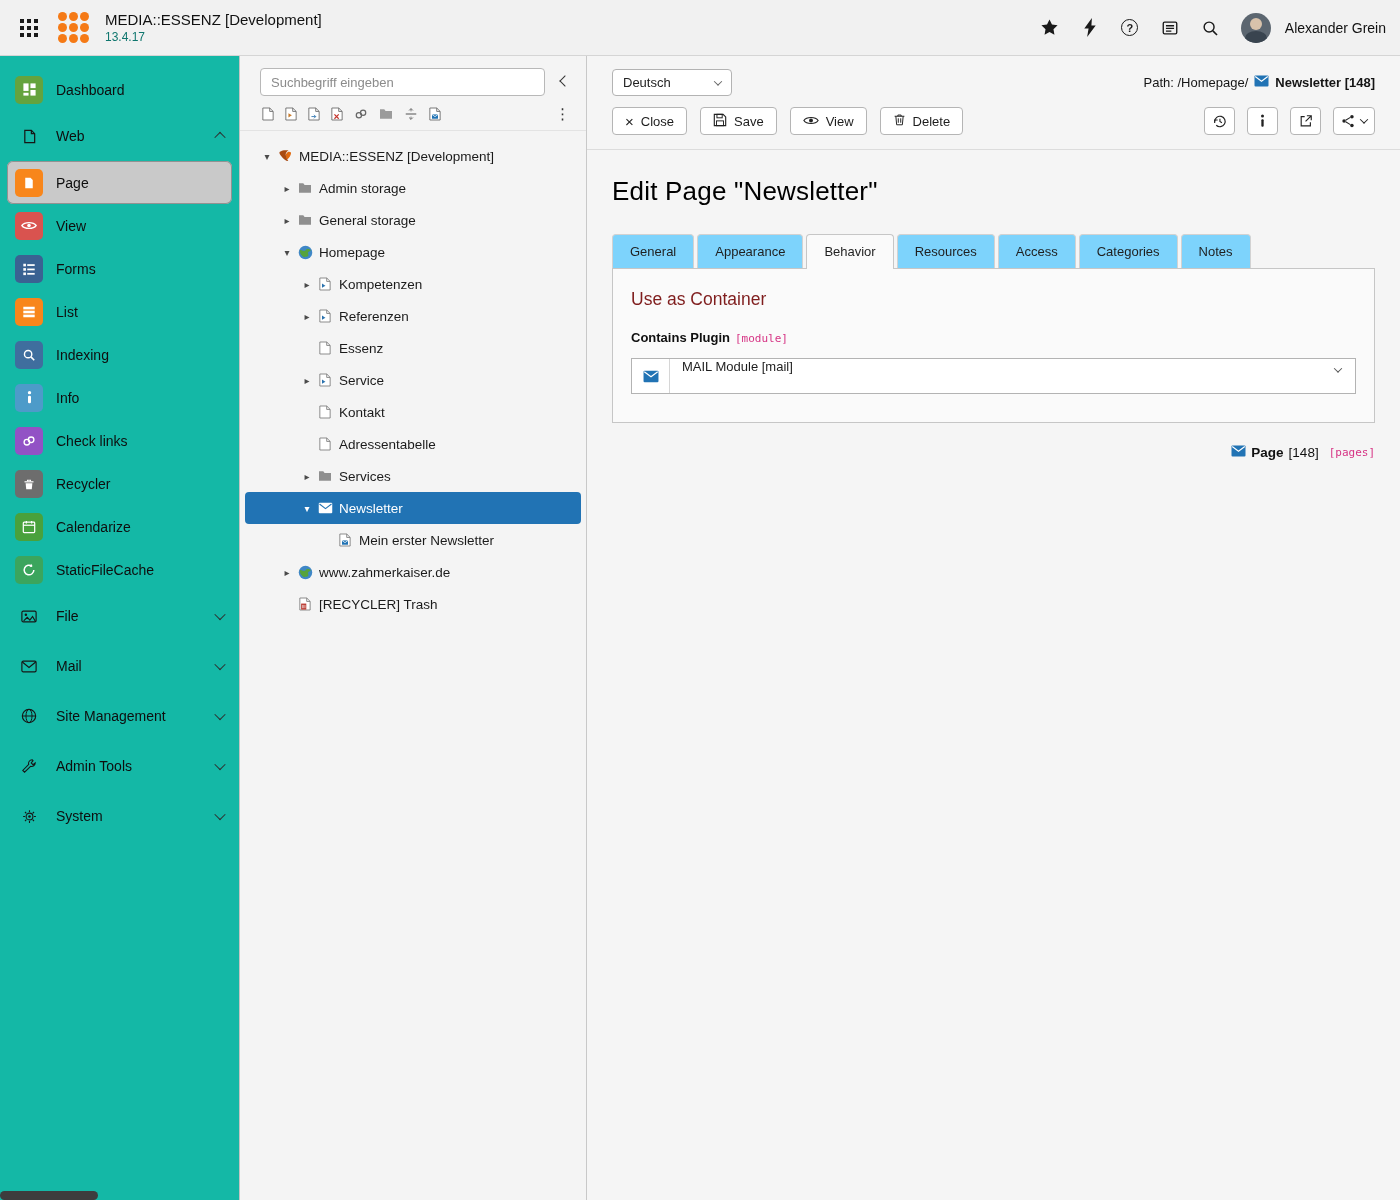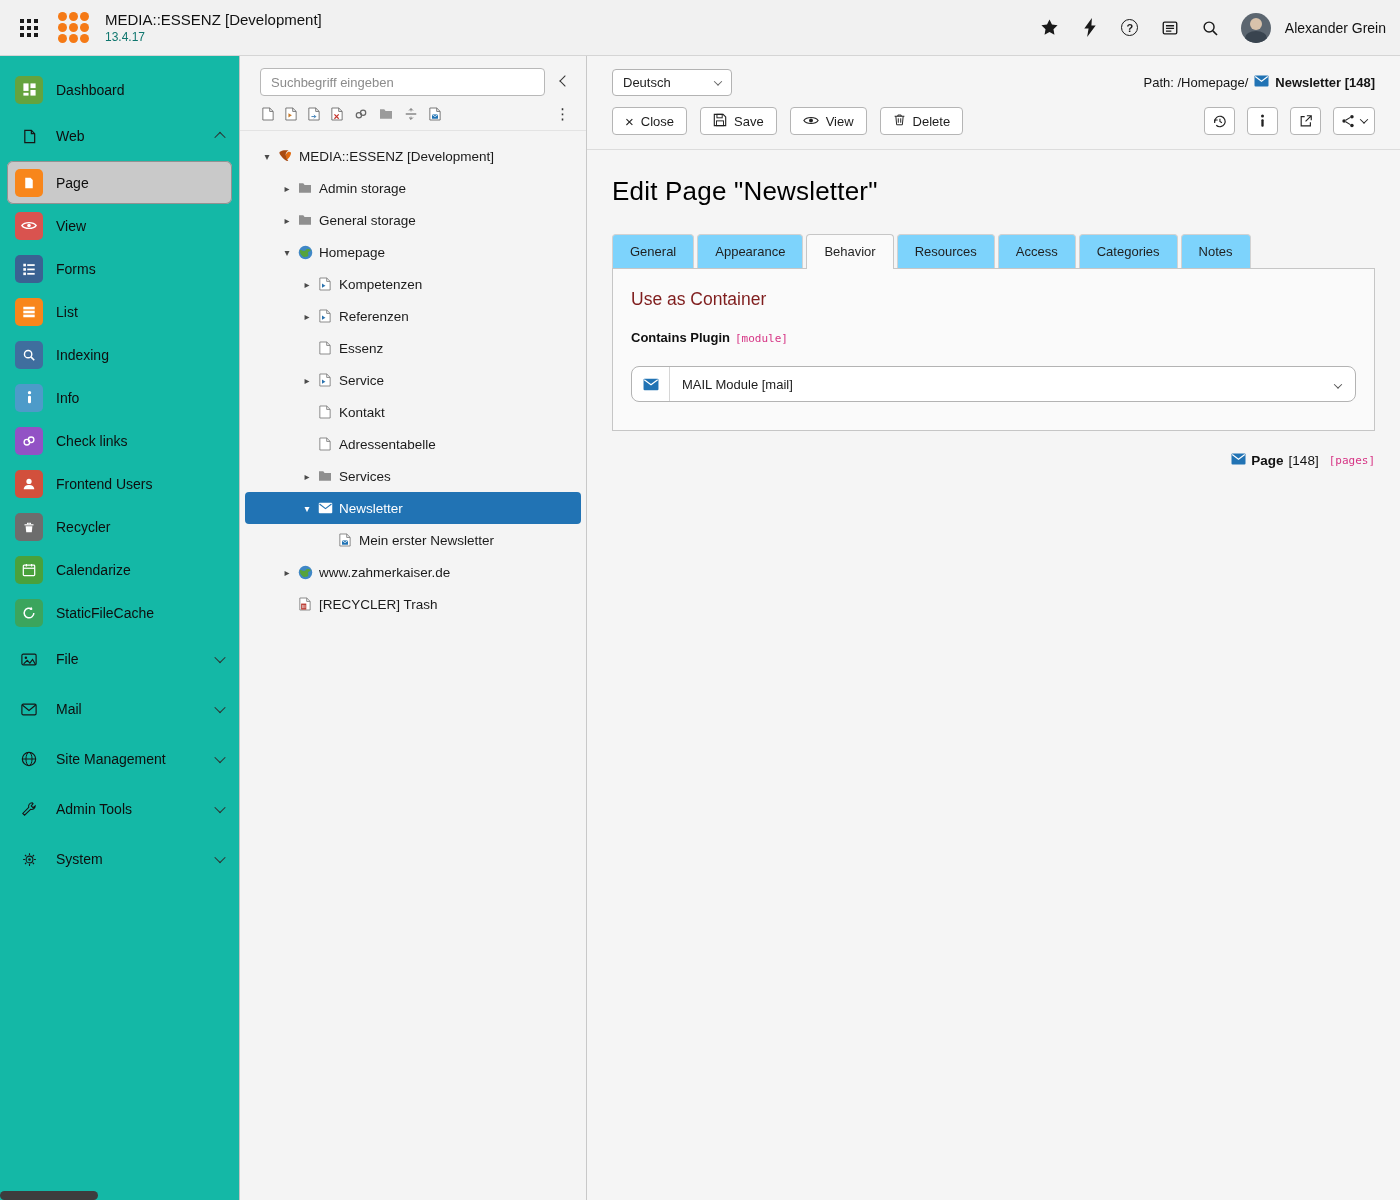--- a/index.html
+++ b/index.html
@@ -73,21 +73,21 @@
   .iconbtn{min-width:31px;height:28px;background:#fff;border:1px solid #b5b5b5;border-radius:4px;display:flex;align-items:center;justify-content:center;cursor:pointer;gap:6px;padding:0 7px;color:#222}
   .mbody{padding:20px 25px}
   .mbody h1{font-size:26px;font-weight:400;color:#000;margin:6px 0 27px;letter-spacing:.2px}
   .tabs{display:flex;gap:3px;position:relative;z-index:2}
   .tab{padding:9px 17px 8px;font-size:13px;color:#1f1f1f;background:#7dd3fc;border:1px solid #d2d2d2;border-bottom:none;border-radius:4px 4px 0 0;cursor:pointer}
   .tab.active{background:#fafafa;border-color:#c6c6c6;margin-bottom:-1px;padding-bottom:10px}
   .panel{background:#fafafa;border:1px solid #c6c6c6;padding:20px 18px 28px;position:relative;z-index:1}
   .panel h2{font-size:17.5px;font-weight:400;color:#7f1d1d;margin-bottom:20px}
   .flabel{font-size:13px;font-weight:700;color:#0f0f0f}
   .ttag{font-family:"DejaVu Sans Mono",monospace;font-size:11px;color:#d63384;font-weight:400;margin-left:5px}
-  .selectbox{margin-top:21px;height:36px;background:#fff;border:1px solid #b3b3b3;border-radius:8px;display:flex;align-items:center;overflow:hidden;cursor:pointer}
+  .selectbox{margin-top:13px;height:36px;background:#fff;border:1px solid #b3b3b3;border-radius:0;display:flex;overflow:hidden;cursor:pointer}
   .sel-icon{width:38px;height:100%;display:flex;align-items:center;justify-content:center;border-right:1px solid #d6d6d6}
   .sel-value{flex:1;padding:0 12px;font-size:13px;color:#1d1d1d}
   .sel-caret{padding:0 14px;color:#555}
   .rec-footer{display:flex;justify-content:flex-end;align-items:center;gap:5px;font-size:13.5px;margin-top:22px;color:#111}
   .rec-footer strong{font-weight:700}
   .hscroll{position:absolute;left:0;bottom:0;width:98px;height:9px;background:#3d3d3d;border-radius:5px;z-index:30}
 </style>
 </head>
 <body>
 
@@ -238,29 +238,20 @@
     <span>Info</span>
   </div>
   <div class="mm-row">
     <span class="mod-icon ic-checklinks">
         <svg viewBox="0 0 16 16" width="14" height="14">
           <circle cx="5.6" cy="9.4" r="3.2" fill="none" stroke="#fff" stroke-width="1.5"></circle>
           <circle cx="10.4" cy="6.6" r="3.2" fill="none" stroke="#fff" stroke-width="1.5"></circle>
         </svg>
       </span>
     <span>Check links</span>
-  </div>
-  <div class="mm-row">
-    <span class="mod-icon ic-feusers">
-        <svg viewBox="0 0 16 16" width="14" height="14">
-          <circle cx="8" cy="5" r="3" fill="#fff"></circle>
-          <path d="M2 14c0-3.3 2.7-5 6-5s6 1.7 6 5z" fill="#fff"></path>
-        </svg>
-      </span>
-    <span>Frontend Users</span>
   </div>
   <div class="mm-row">
     <span class="mod-icon ic-recycler">
         <svg viewBox="0 0 16 16" width="12" height="14">
           <rect x="2" y="4.3" width="12" height="1.6" fill="#fff"></rect>
           <path d="M6 4.3V3h4v1.3" fill="none" stroke="#fff" stroke-width="1.4"></path>
           <path d="M3.5 7h9l-.8 8H4.3z" fill="#fff"></path>
         </svg>
       </span>
     <span>Recycler</span>

